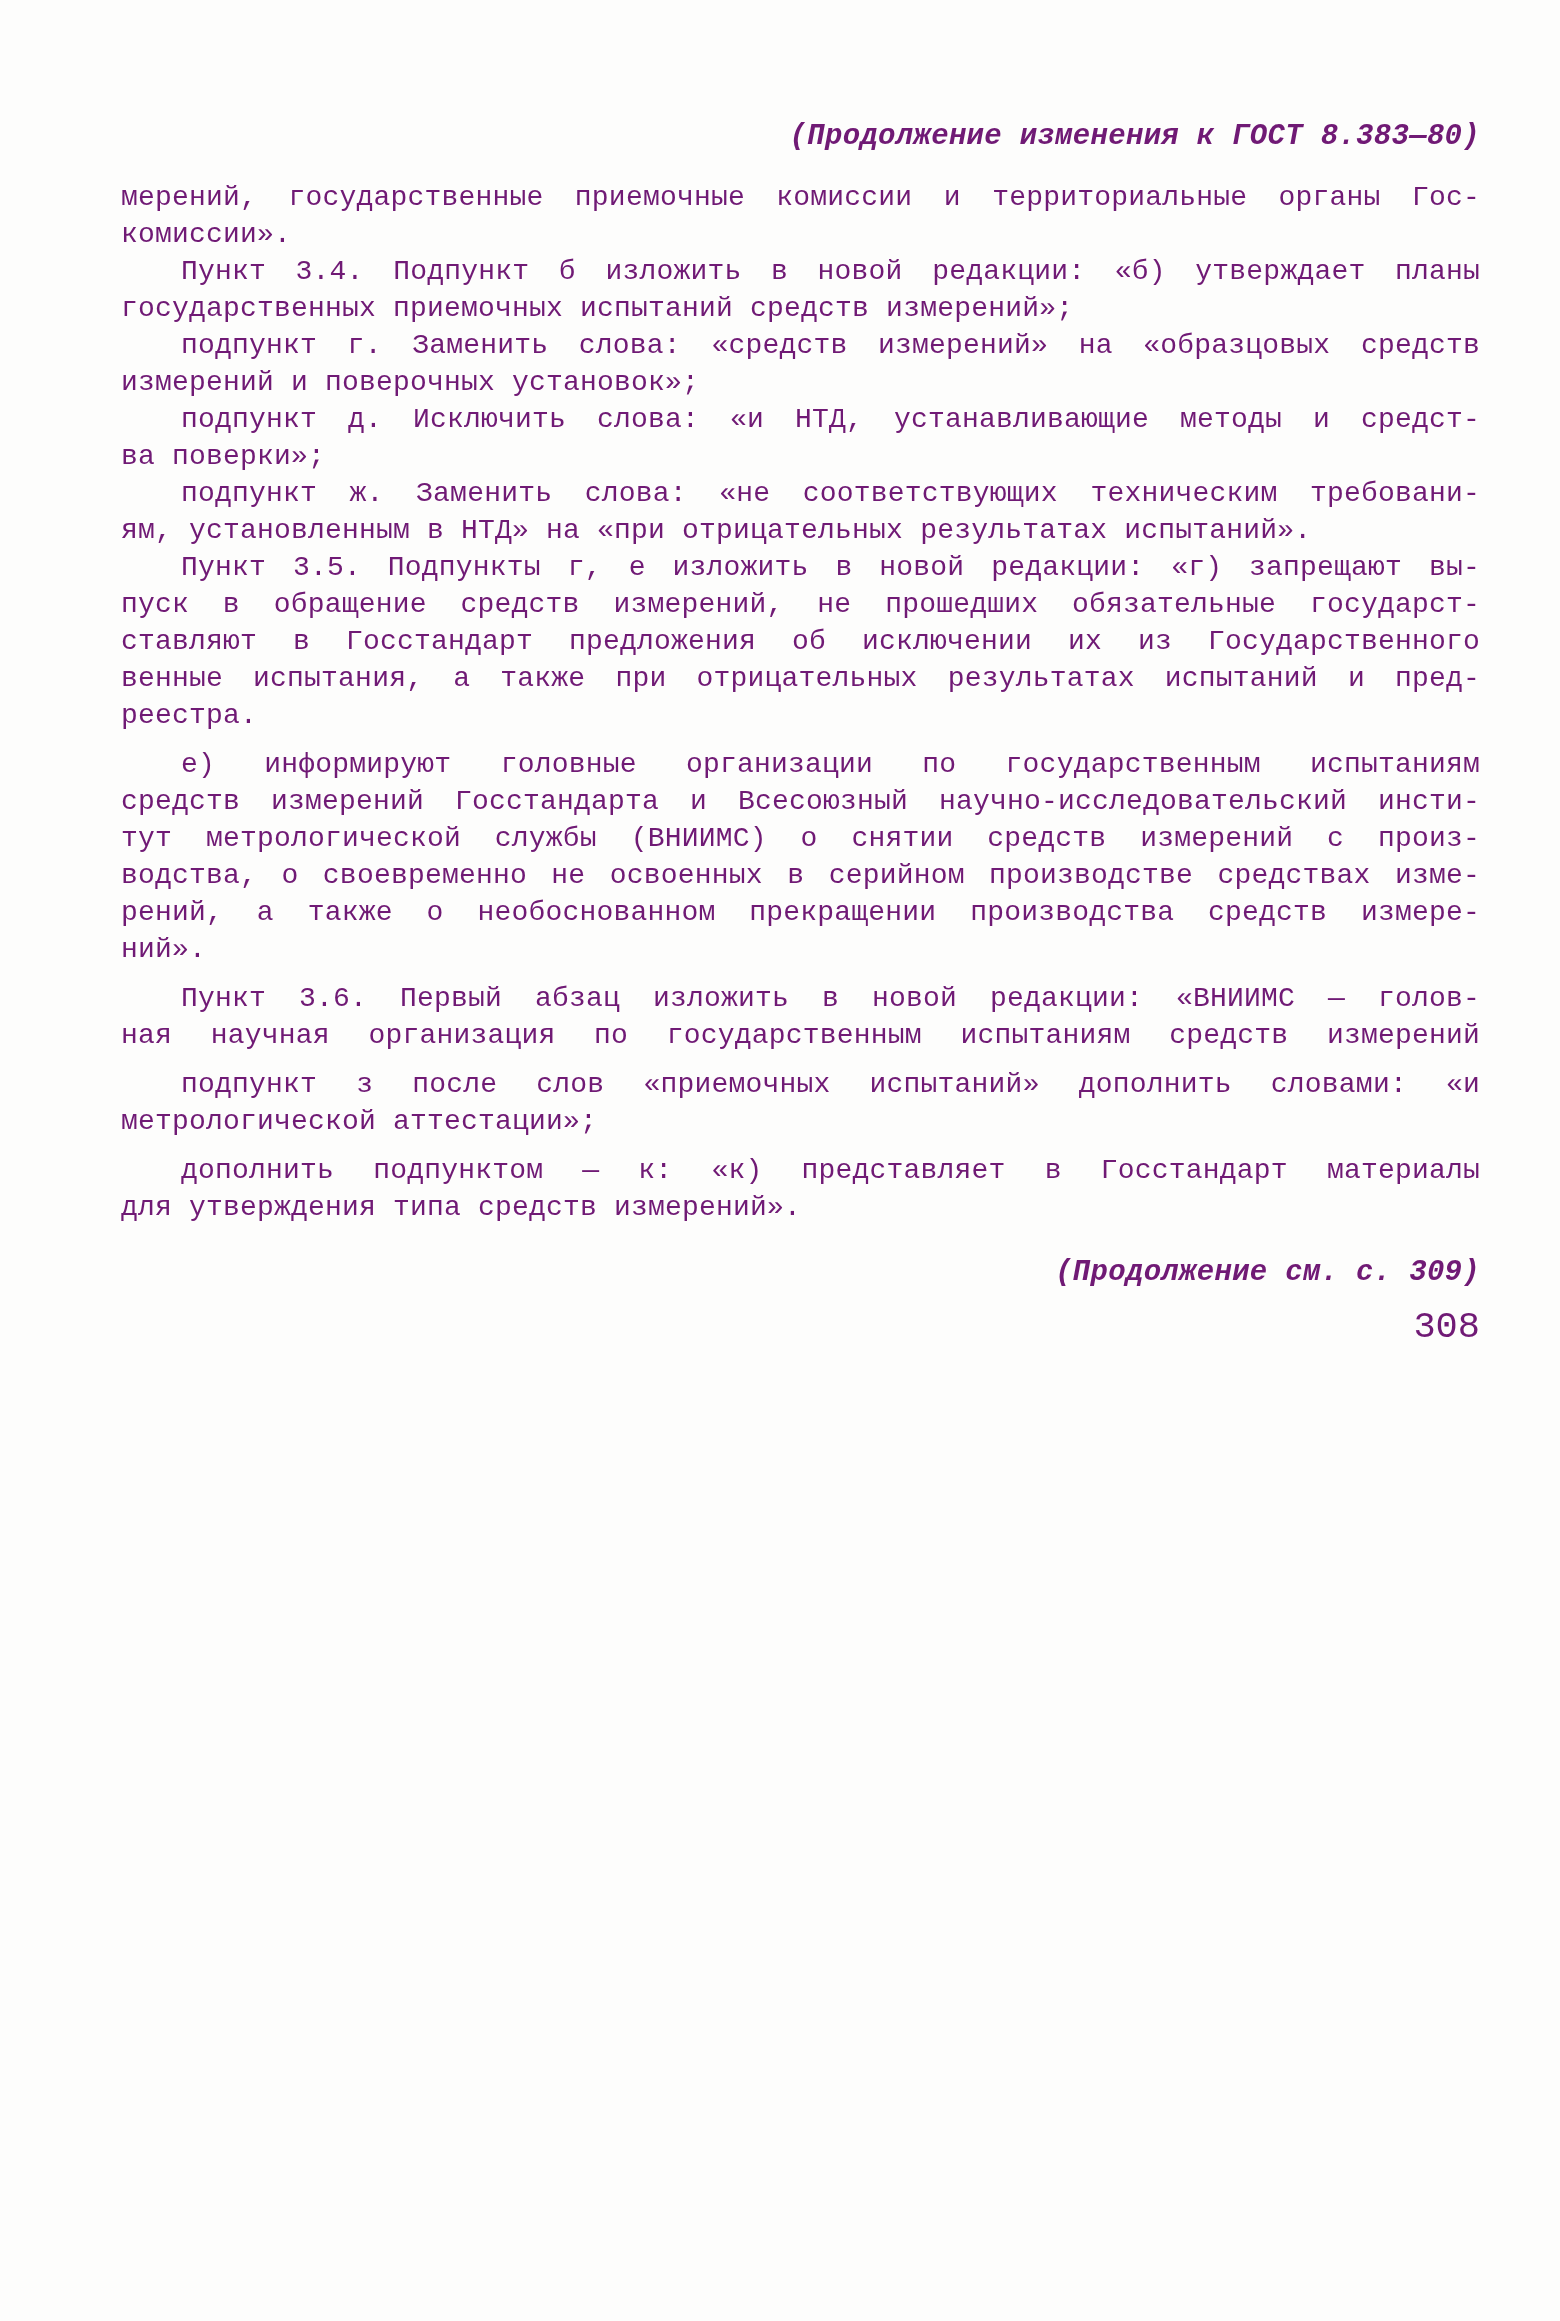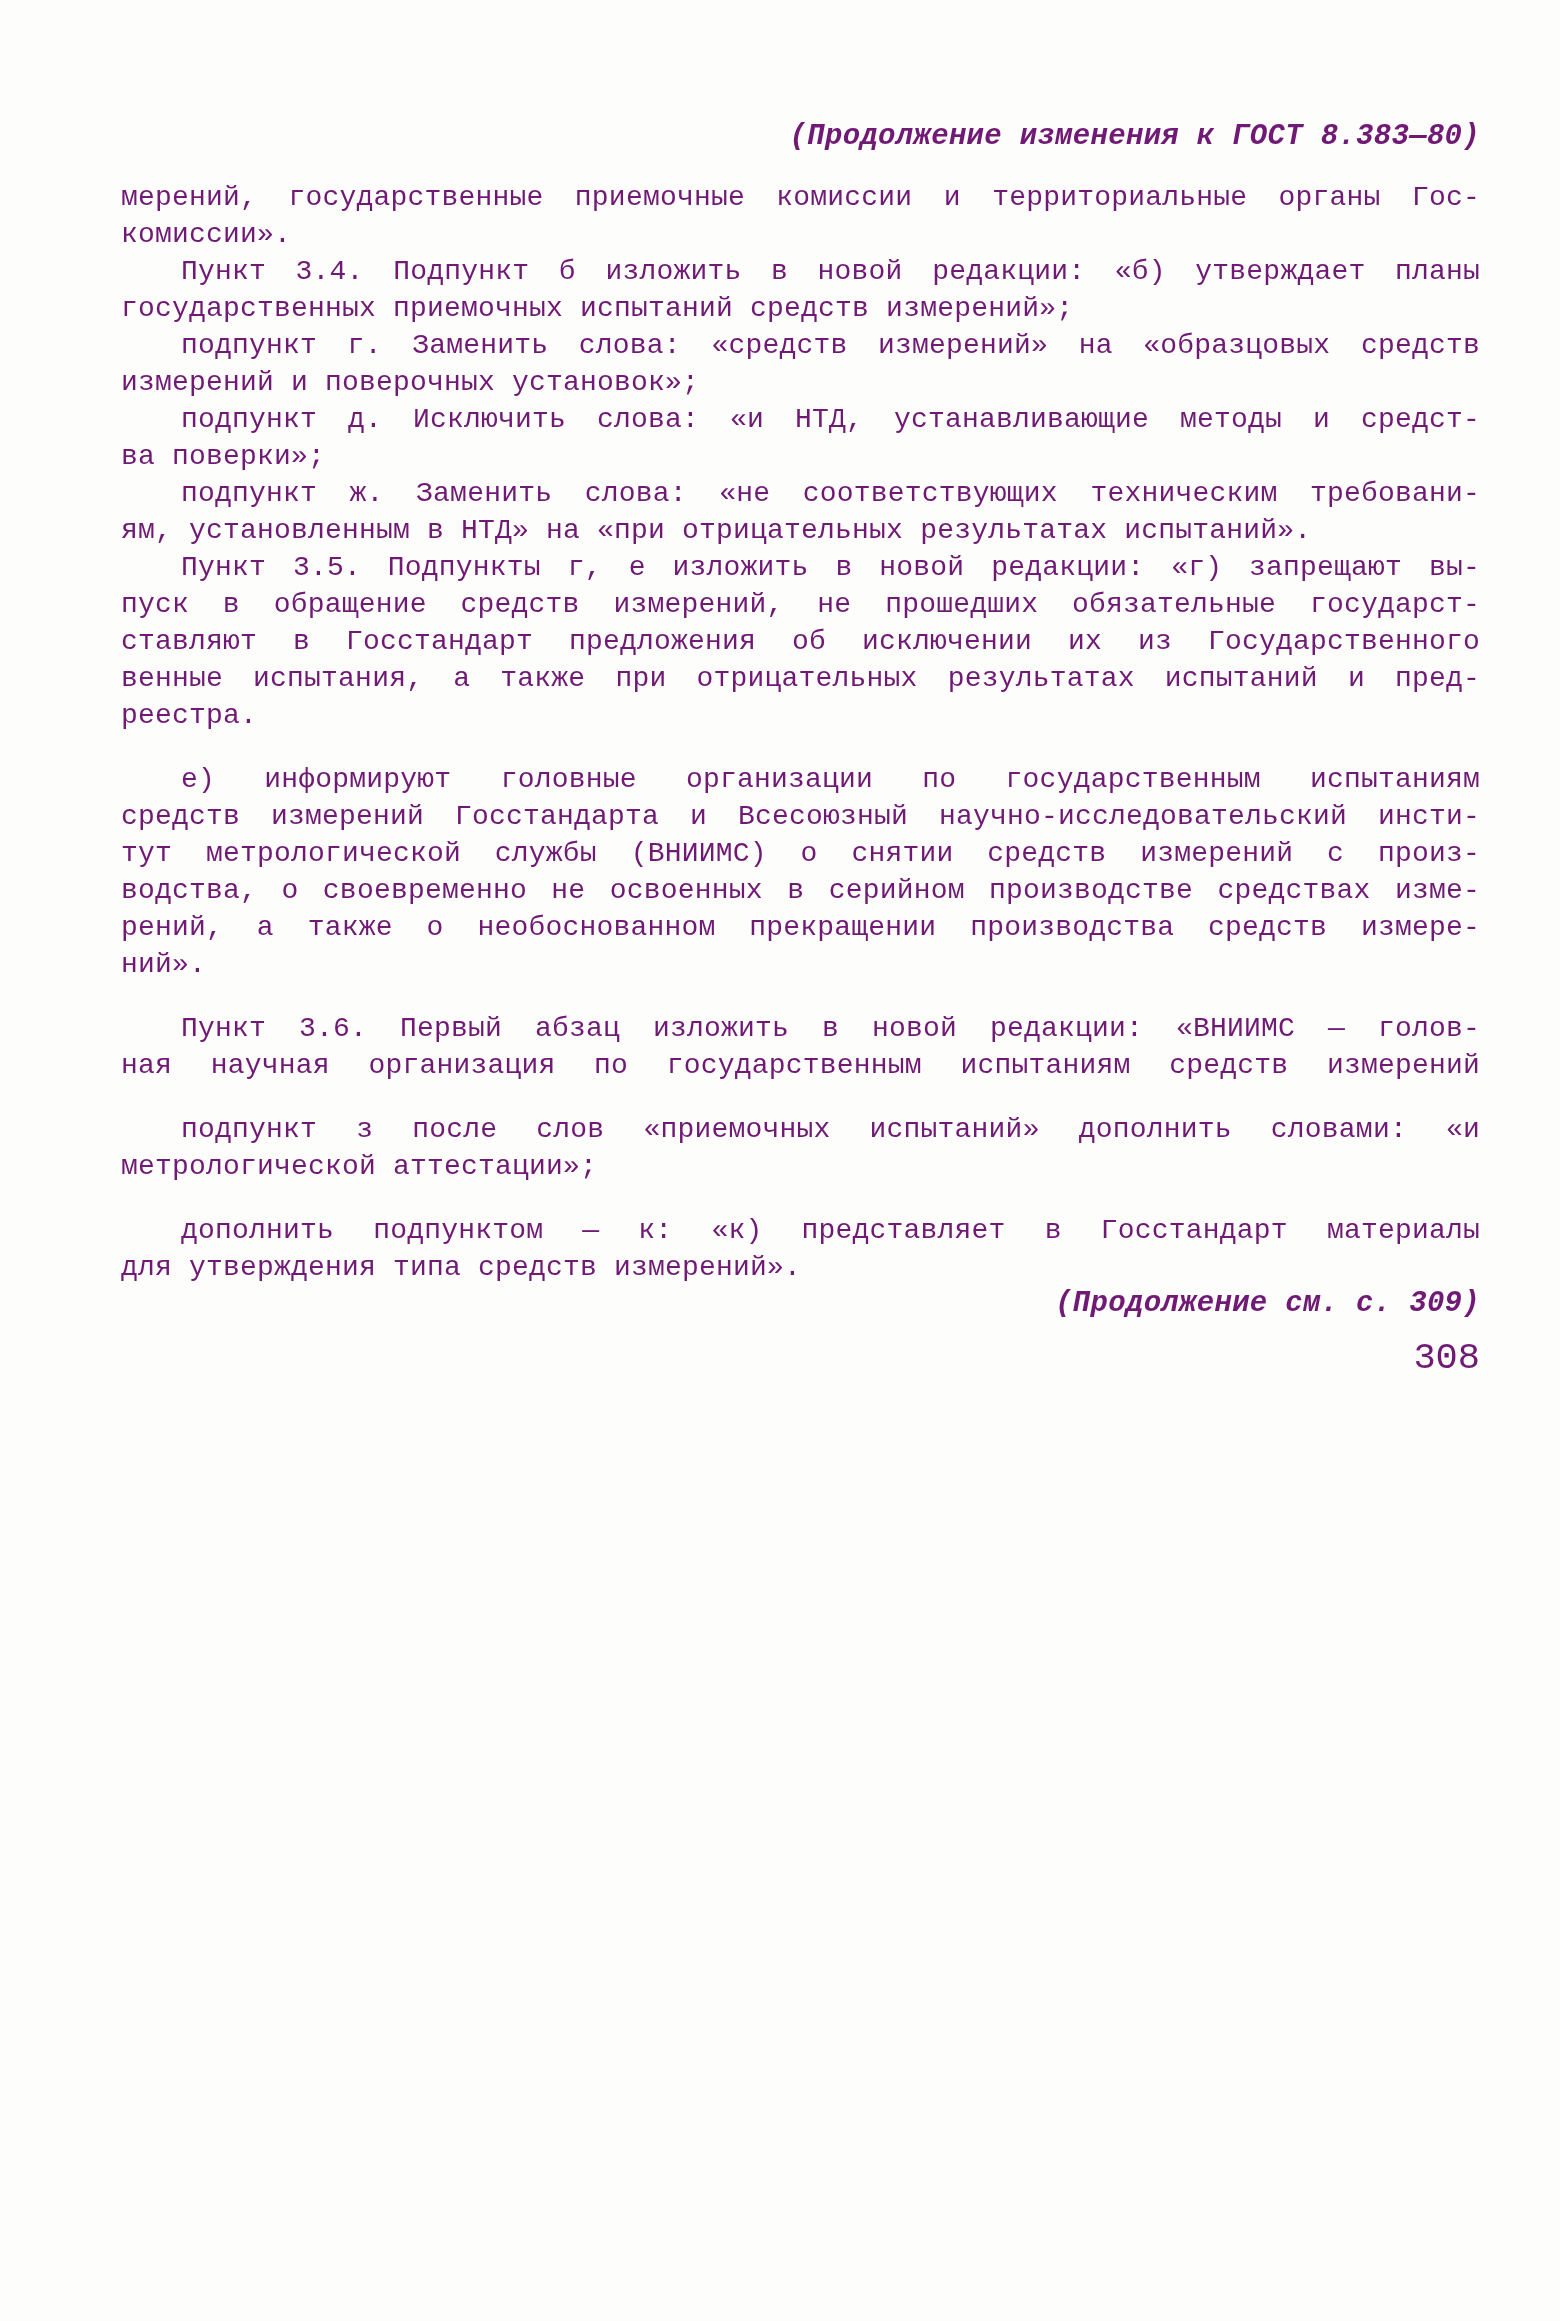--- a/index.html
+++ b/index.html
@@ -26,33 +26,34 @@
     text-align: right;
     margin-bottom: 25px;
     letter-spacing: 0.3px;
   }
   .body-text {
     font-size: 28px;
     line-height: 37px;
     letter-spacing: 0.2px;
   }
   .para { margin: 0; }
-  .para.gap { margin-top: 27px; }
+  .para.gap { margin-top: 12px; }
   .line { text-align: left; }
   .line.full {
     text-align: justify;
     text-align-last: justify;
   }
   .line.indent { text-indent: 60px; }
   .footer-note {
     font-style: italic;
     font-weight: 700;
     font-size: 29px;
     line-height: 35px;
     text-align: right;
+    margin-top: 29px;
     letter-spacing: 0.3px;
   }
   .page-number {
     font-size: 37px;
     line-height: 35px;
     text-align: right;
     margin-top: 20px;
   }
 </style>
 </head>

